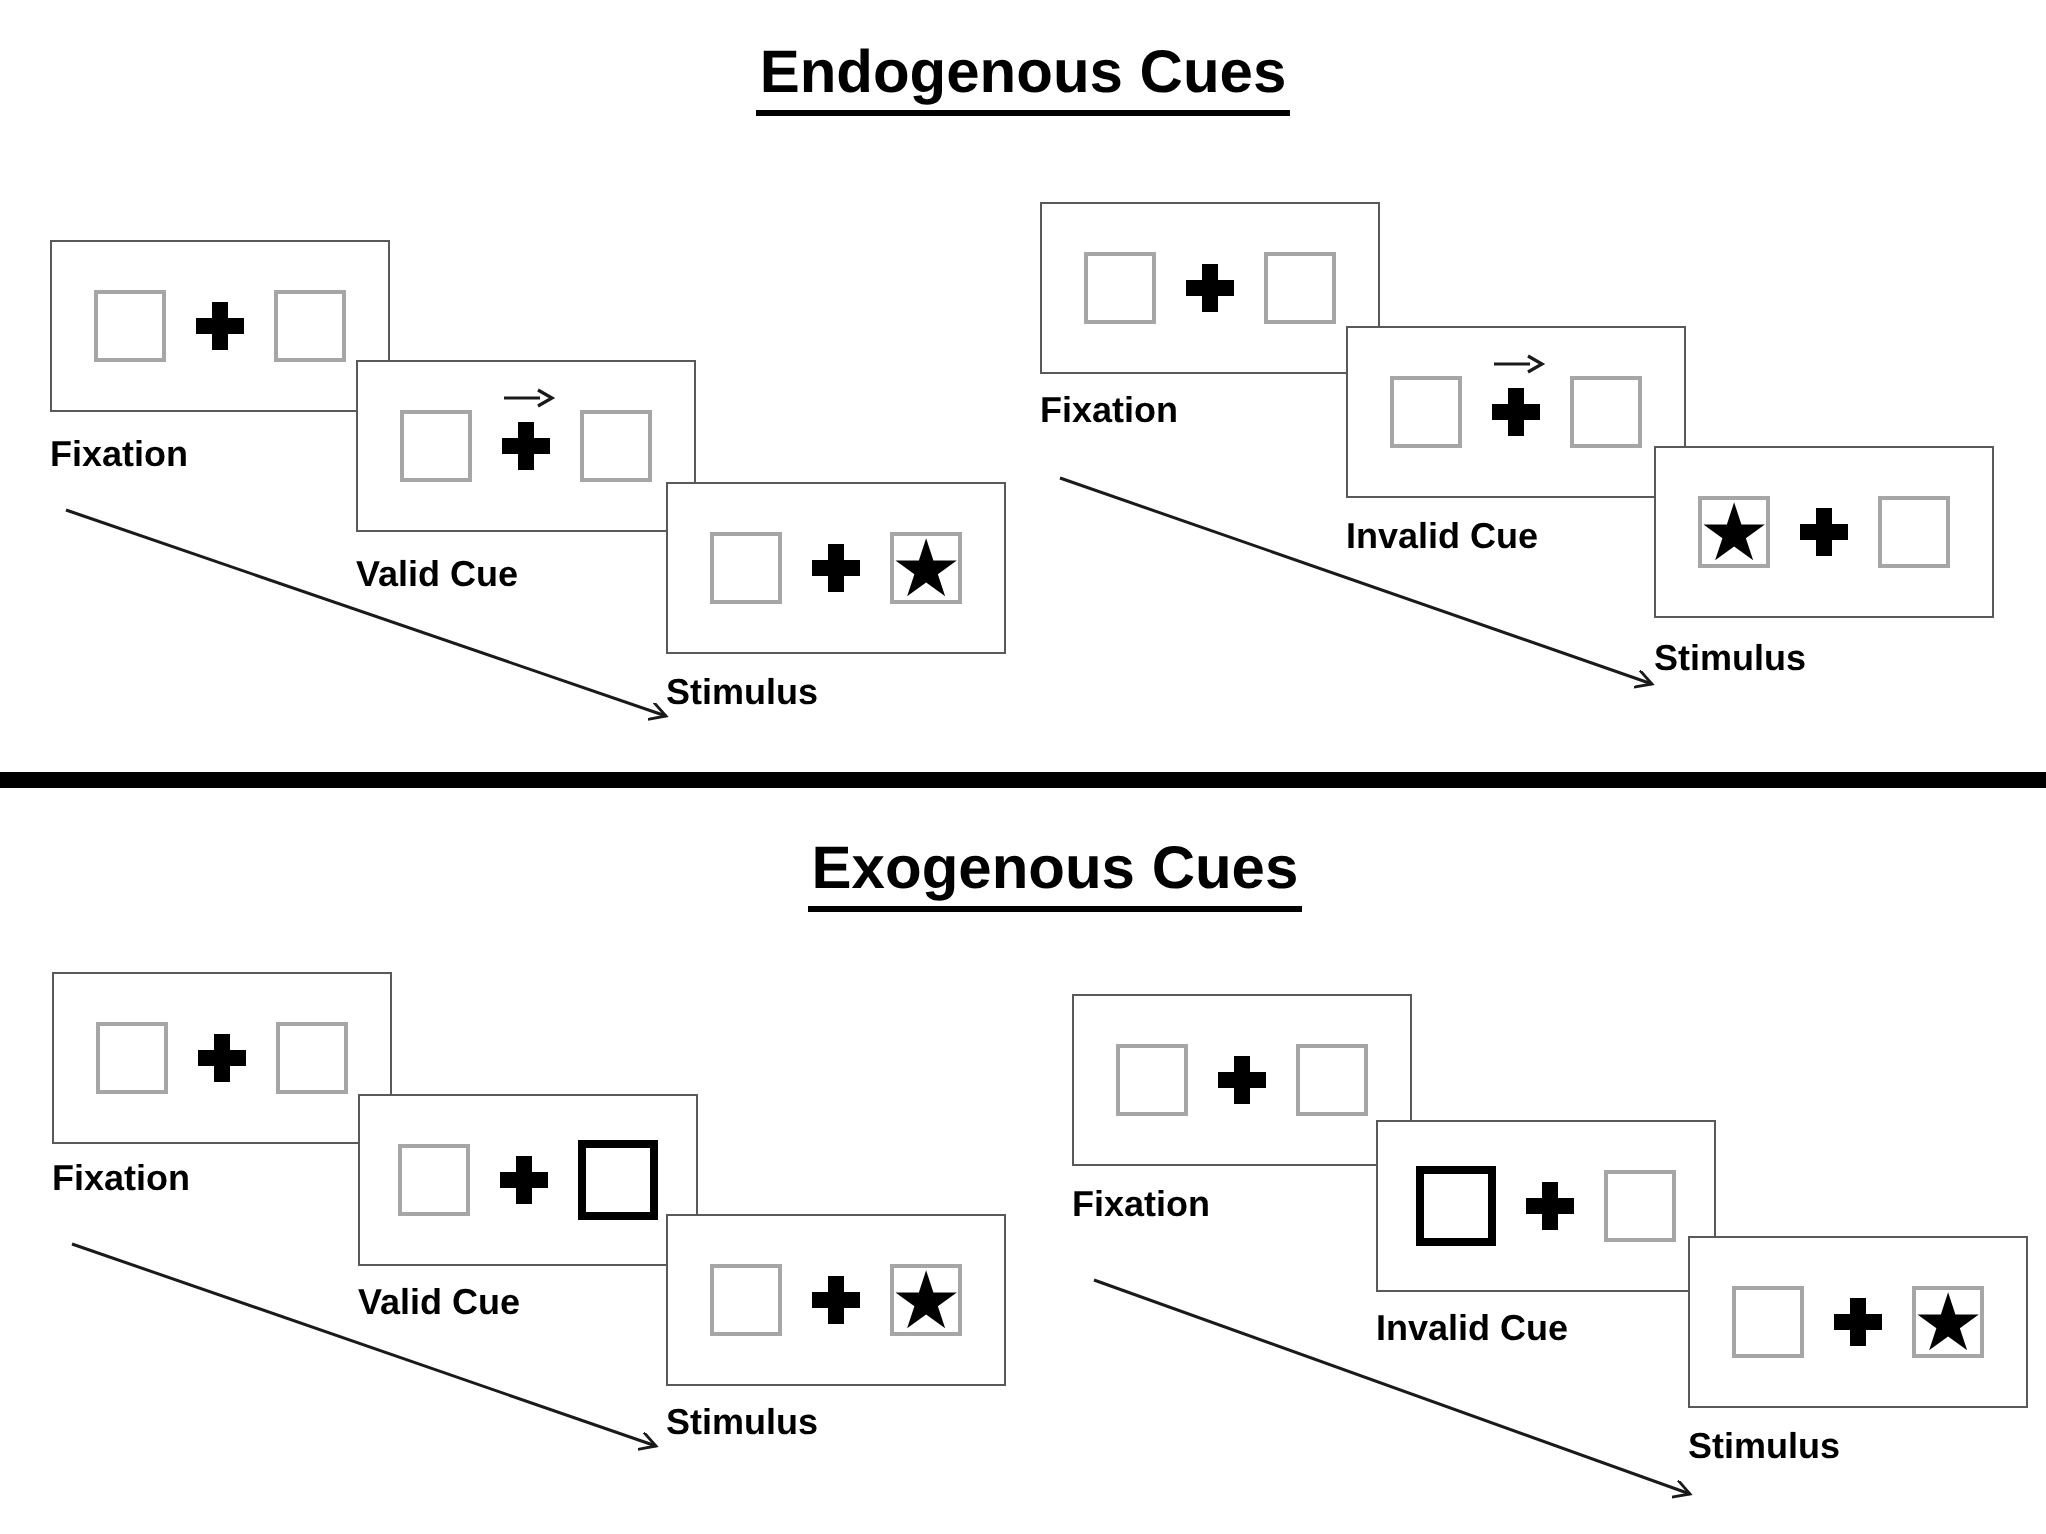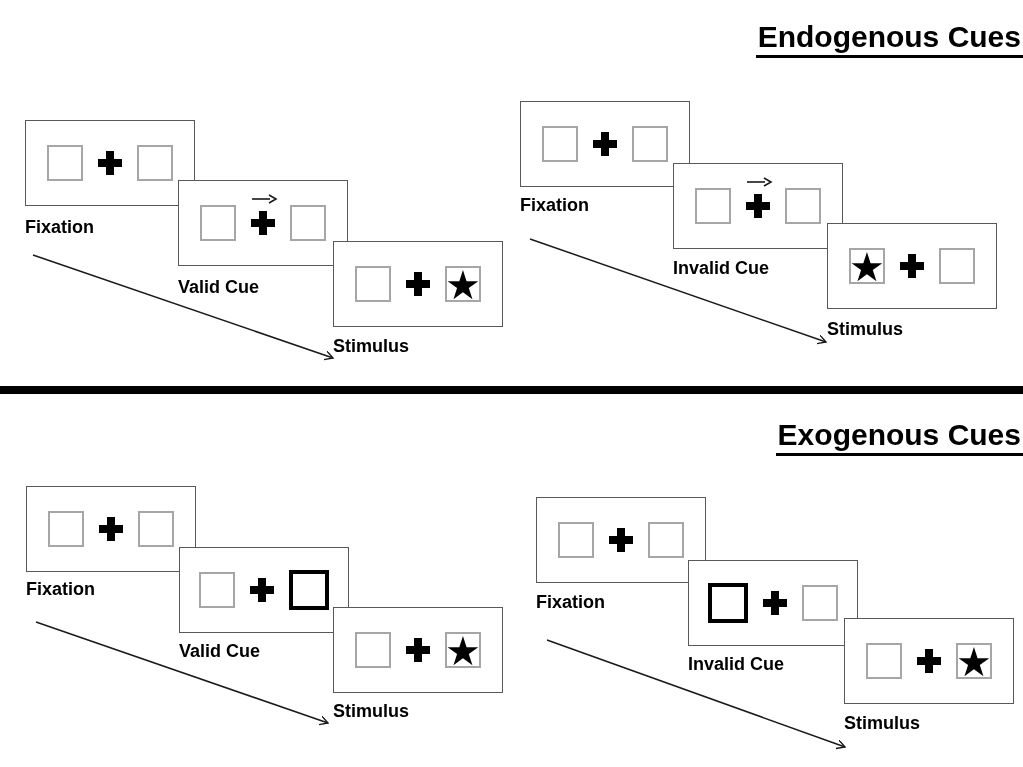--- a/index.html
+++ b/index.html
@@ -1,21 +1,21 @@
 <!DOCTYPE html>
 <html><head>
 <meta charset="utf-8">
 <style>
   html,body{margin:0;padding:0;background:#fff;}
   #canvas{
     position:relative;width:1023px;height:767px;background:#ffffff;
     font-family:"Liberation Sans", sans-serif;color:#000;overflow:hidden;
   }
   .section-title{
-    position:absolute;left:0;right:0;text-align:right;
+    position:absolute;left:0;right:0;text-align:center;
     font-size:30px;font-weight:bold;letter-spacing:0px;
   }
   .section-title span{
     display:inline-block;border-bottom:3px solid #000;padding:0 2px 1px 2px;
   }
   .divider{
     position:absolute;left:0;width:1023px;height:8px;background:#000;
   }
   .panel{
     position:absolute;width:170px;height:86px;background:#fff;

